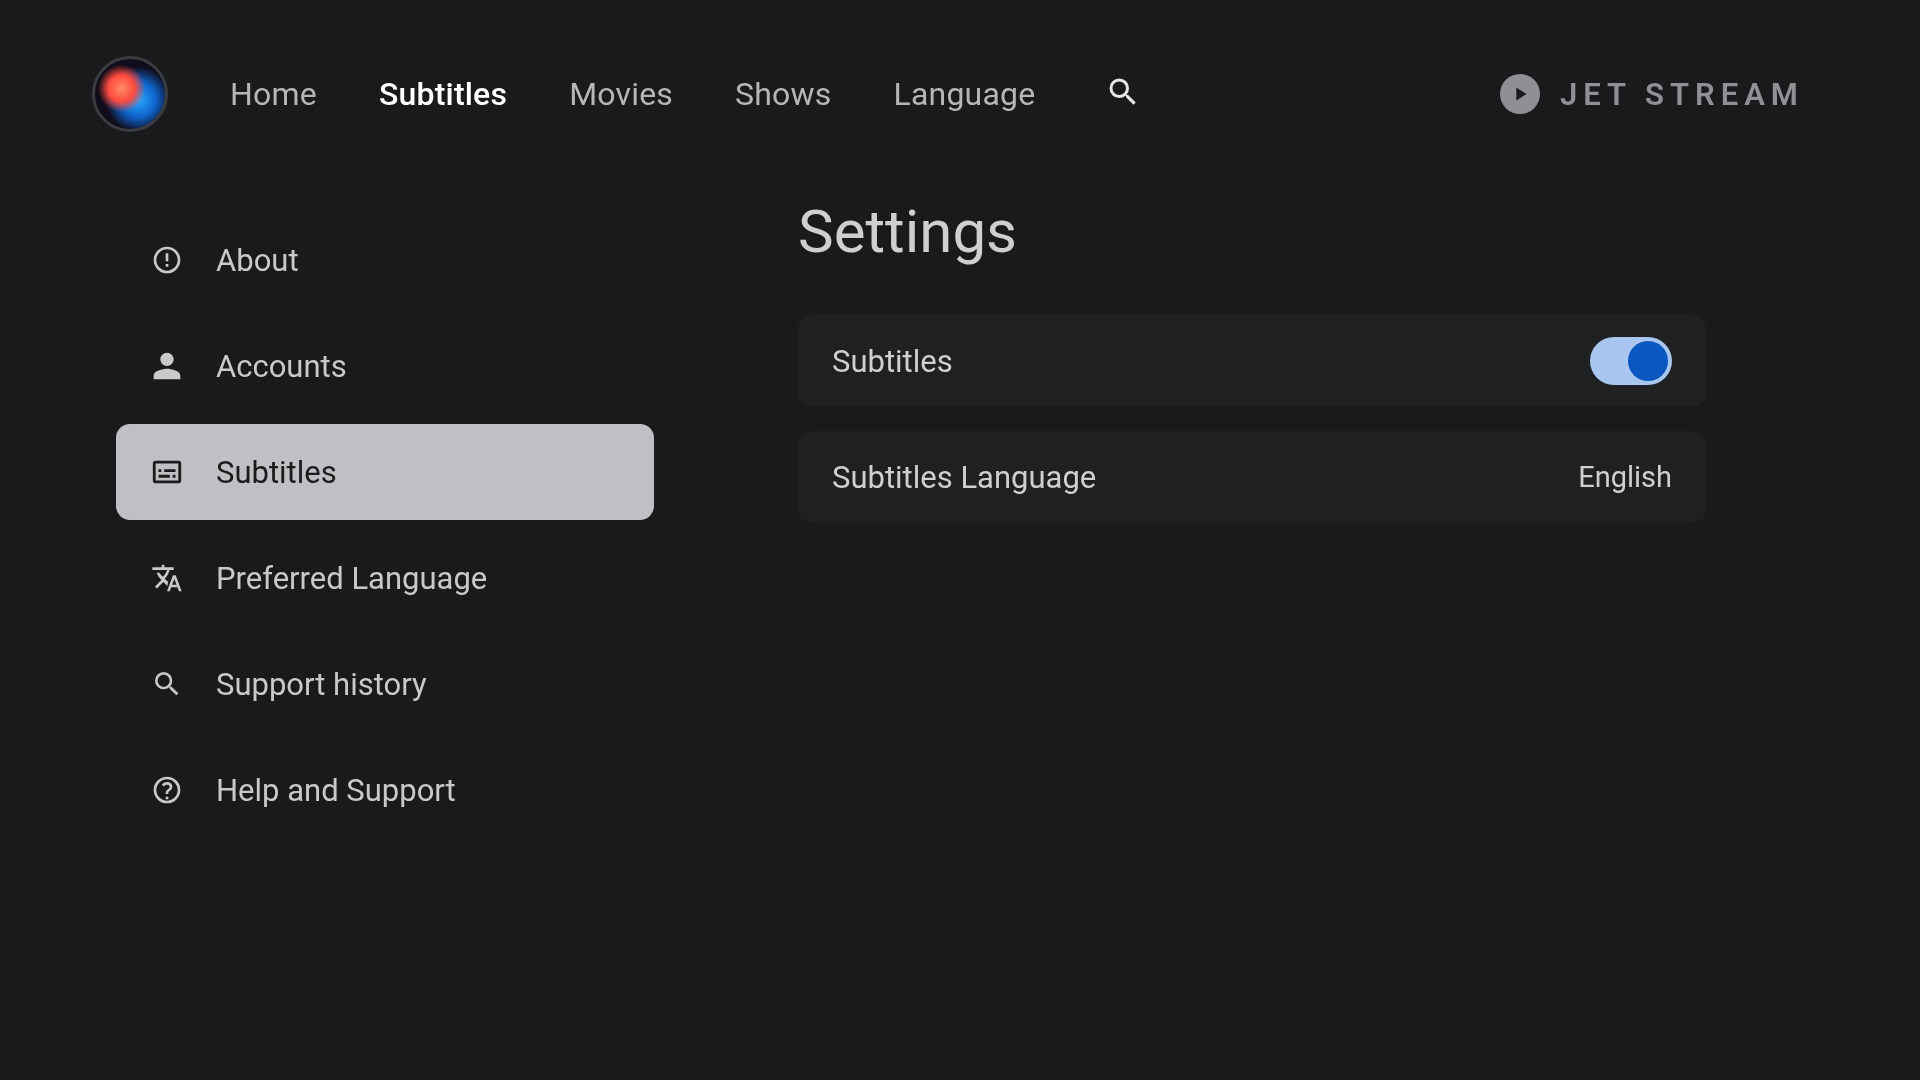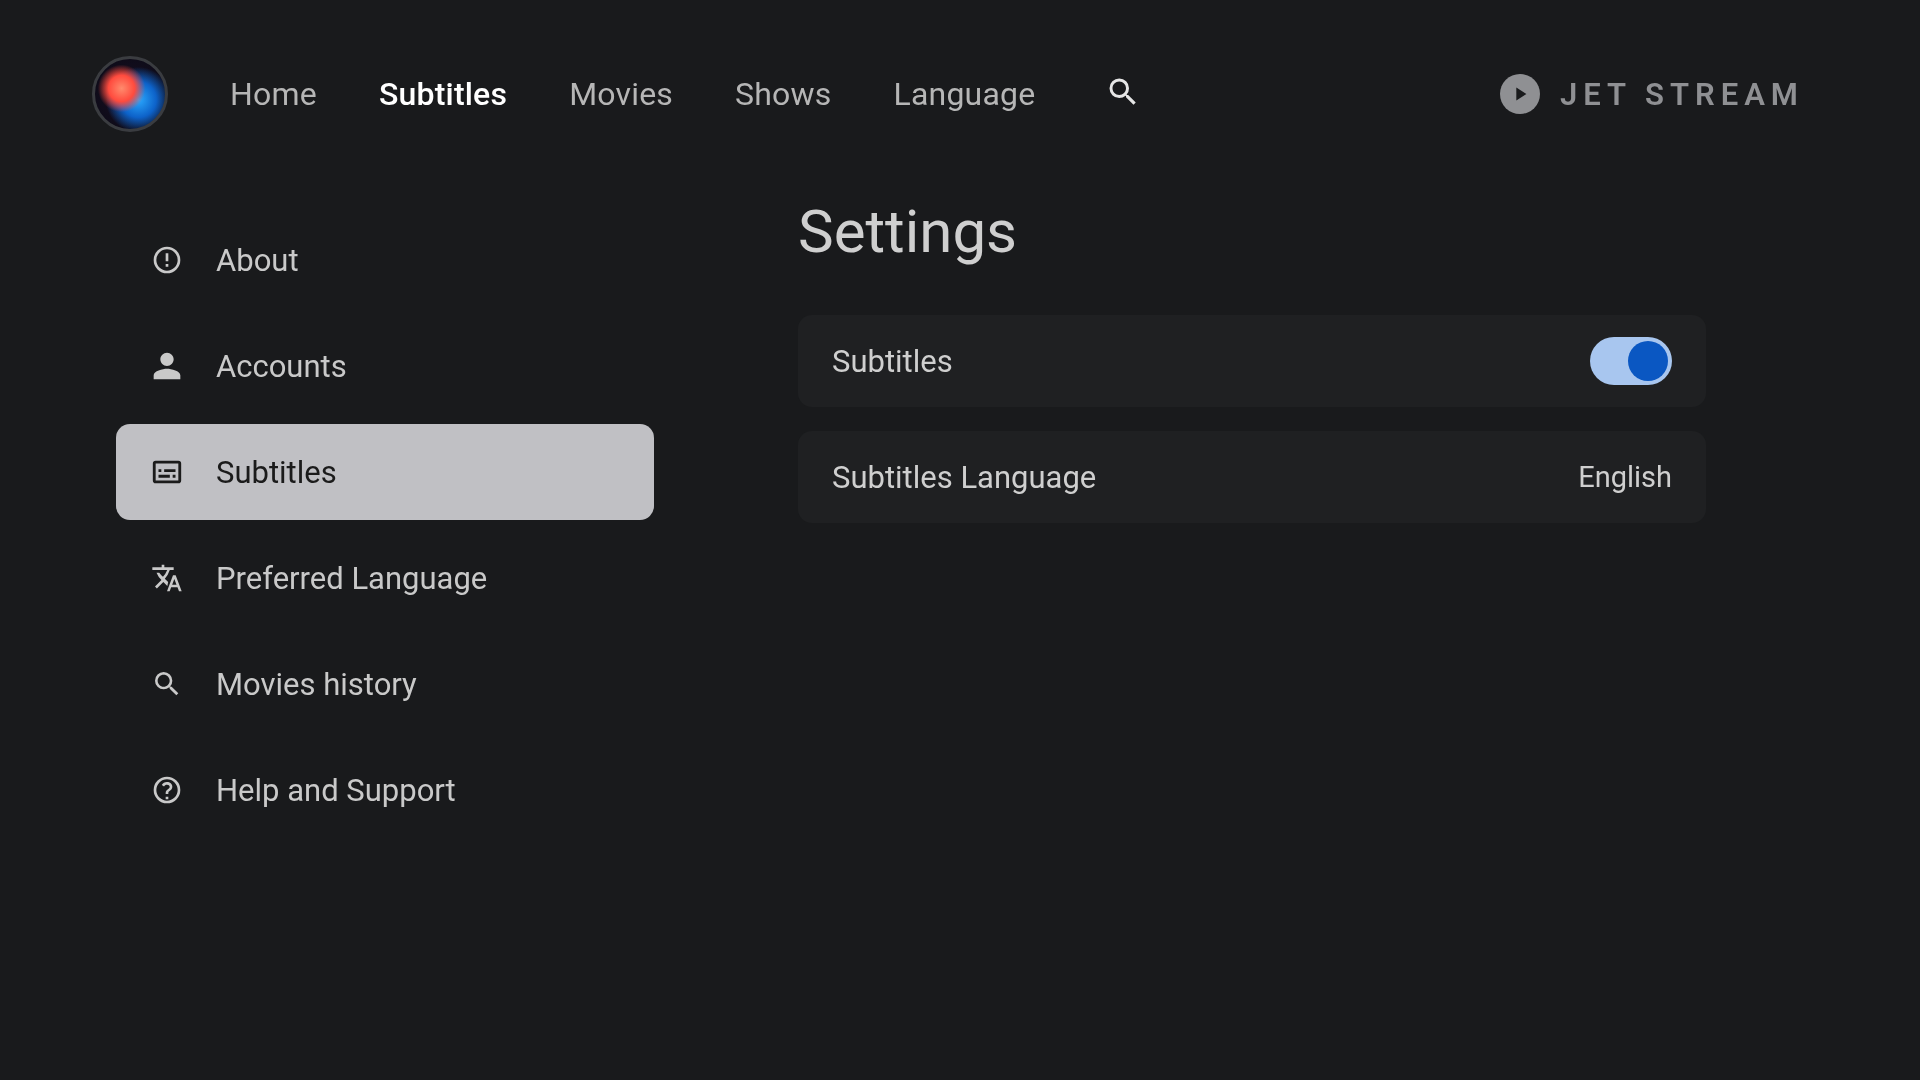--- a/index.html
+++ b/index.html
@@ -247,21 +247,21 @@
     </span>
     <span class="label">Preferred Language</span>
   </div>
 
   <div class="sidebar-item">
     <span class="icon">
       <svg width="32" height="32" viewBox="0 0 24 24">
         <path d="M15.5 14h-.79l-.28-.27A6.47 6.47 0 0 0 16 9.5 6.5 6.5 0 1 0 9.5 16a6.47 6.47 0 0 0 4.23-1.57l.27.28v.79l5 5L20.49 19l-5-5zm-6 0C7.01 14 5 11.99 5 9.5S7.01 5 9.5 5 14 7.01 14 9.5 11.99 14 9.5 14z"></path>
       </svg>
     </span>
-    <span class="label">Movies history</span>
+    <span class="label">Support history</span>
   </div>
 
   <div class="sidebar-item">
     <span class="icon">
       <svg width="32" height="32" viewBox="0 0 24 24">
         <path d="M12 2a10 10 0 1 0 0 20 10 10 0 0 0 0-20zm0 18a8 8 0 1 1 0-16 8 8 0 0 1 0 16zm1-5h-2v-1c0-1.5 1-2.2 1.9-2.8.8-.6 1.1-1 1.1-1.7 0-1-.9-1.5-2-1.5-1 0-1.8.5-2.2 1.3l-1.7-1A4.3 4.3 0 0 1 12 6c2.2 0 4 1.3 4 3.5 0 1.5-.9 2.4-1.8 3-.8.6-1.2 1-1.2 1.5V15zm-2 2h2v2h-2v-2z"></path>
       </svg>
     </span>
     <span class="label">Help and Support</span>
   </div>

